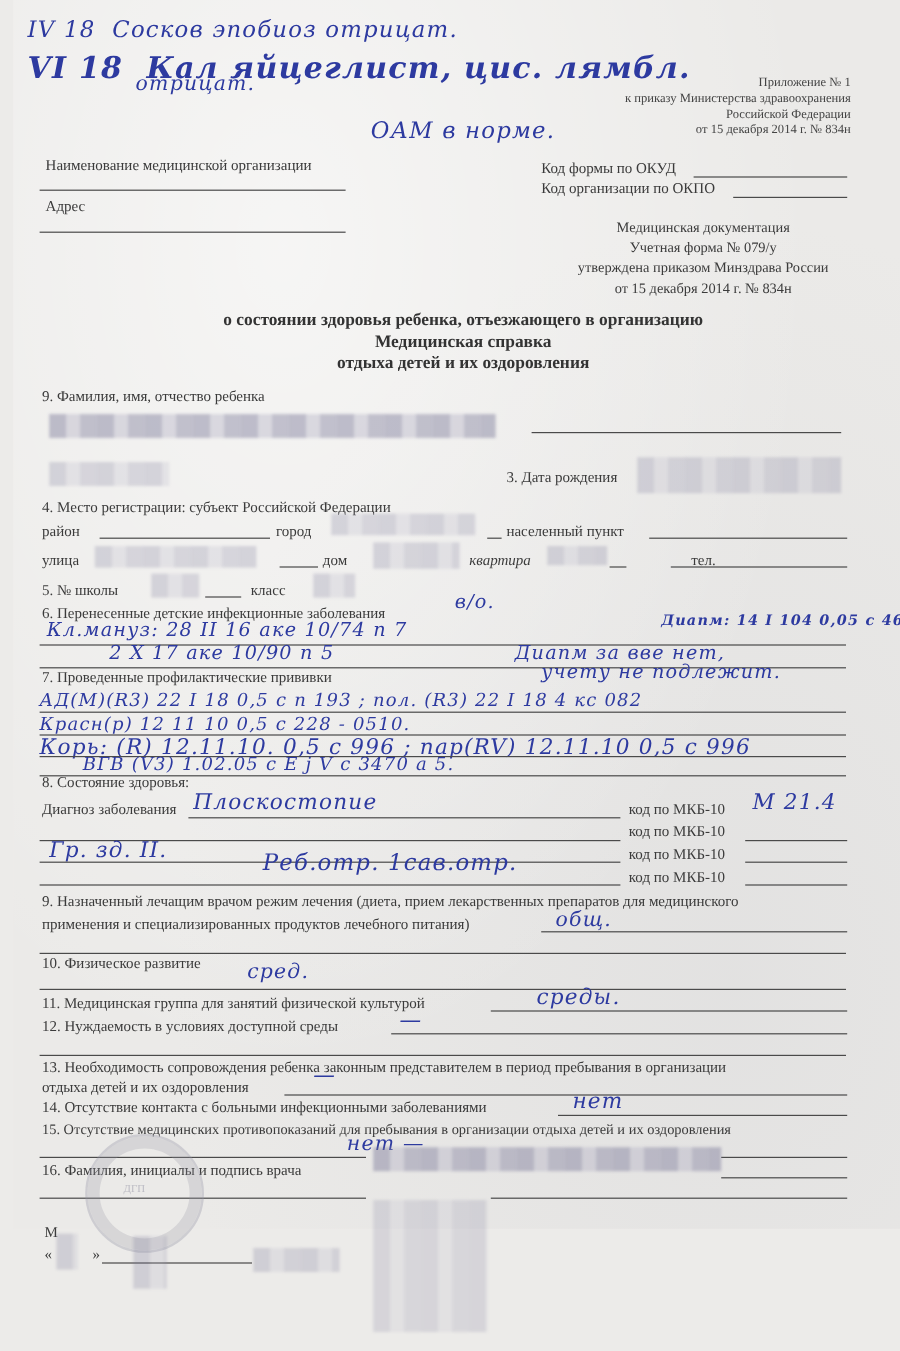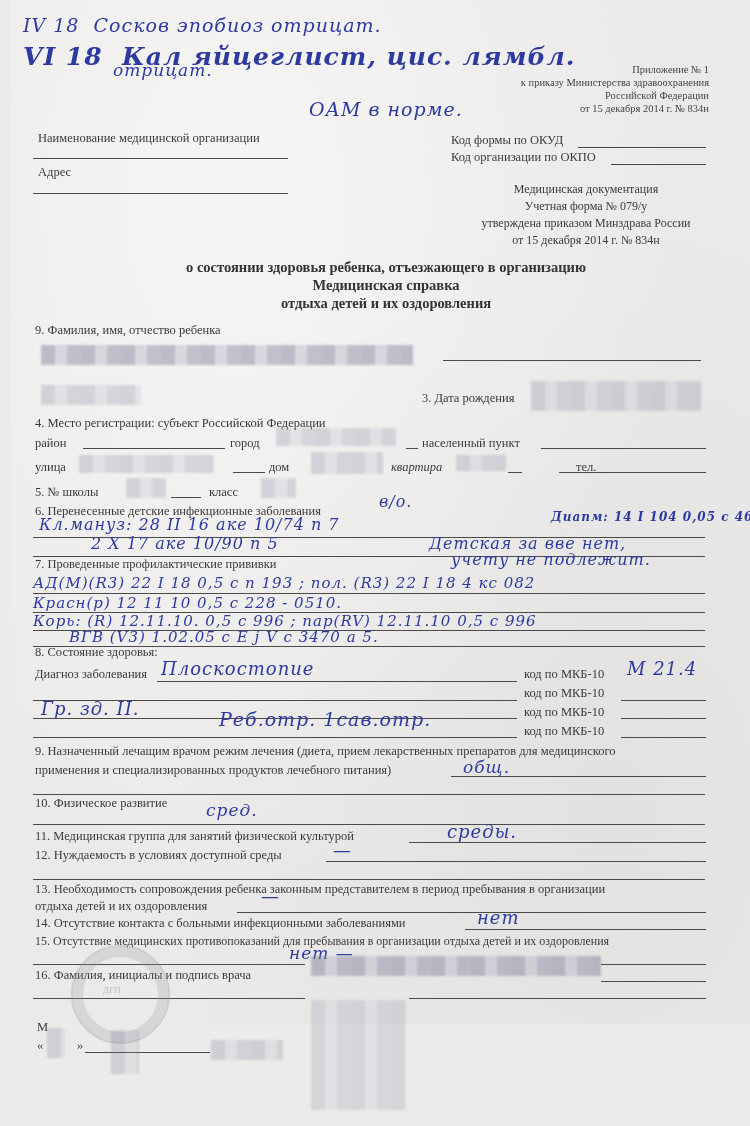--- a/index.html
+++ b/index.html
@@ -117,30 +117,30 @@
   <div class="line" style="left:160px;top:497px;width:30px;"></div>
   <div class="abs print" style="left:198px;top:485px;">класс</div>
   <div class="blur light" style="left:250px;top:478px;width:35px;height:20px;"></div>
 
   <div class="abs print" style="left:24px;top:504px;">6. Перенесенные детские инфекционные заболевания</div>
   <div class="hw" style="left:368px;top:492px;font-size:16px;">в/о.</div>
   <div class="hw" style="left:28px;top:515px;font-size:16px;">Кл.мануз: 28 II 16 аке 10/74 п 7</div>
   <div class="hw" style="left:540px;top:510px;font-size:12px;font-weight:bold;">Диапм: 14 I 104 0,05 с 464</div>
   <div class="line" style="left:22px;top:537px;width:672px;"></div>
   <div class="hw" style="left:80px;top:534px;font-size:16px;">2 X 17 аке 10/90 п 5</div>
-  <div class="hw" style="left:418px;top:534px;font-size:16px;">Детская за вве нет,</div>
+  <div class="hw" style="left:418px;top:534px;font-size:16px;">Диапм за вве нет,</div>
   <div class="line" style="left:22px;top:556px;width:672px;"></div>
 
   <div class="abs print" style="left:24px;top:557px;text-align:center;">7. Проведенные профилактические прививки</div>
   <div class="hw" style="left:440px;top:550px;font-size:16px;">учету не подлежит.</div>
   <div class="hw" style="left:22px;top:574px;font-size:15px;">АД(М)(R3) 22 I 18 0,5 с п 193 ; пол. (R3) 22 I 18 4 кс 082</div>
   <div class="line" style="left:22px;top:593px;width:672px;"></div>
   <div class="hw" style="left:22px;top:594px;font-size:15px;">Красн(р) 12 11 10 0,5 с 228 - 0510.</div>
   <div class="line" style="left:22px;top:612px;width:672px;"></div>
-  <div class="hw" style="left:22px;top:612px;font-size:15px;">Корь: (R) 12.11.10. 0,5 с 996 ; пар(RV) 12.11.10 0,5 с 996</div>
+  <div class="hw" style="left:22px;top:612px;font-size:18px;">Корь: (R) 12.11.10. 0,5 с 996 ; пар(RV) 12.11.10 0,5 с 996</div>
   <div class="line" style="left:22px;top:630px;width:672px;"></div>
   <div class="hw" style="left:58px;top:628px;font-size:15px;">ВГВ (V3) 1.02.05 с Е j V с 3470 а 5.</div>
   <div class="line" style="left:22px;top:646px;width:672px;"></div>
 
   <div class="abs print" style="left:24px;top:645px;">8. Состояние здоровья:</div>
   <div class="abs print" style="left:24px;top:667px;">Диагноз заболевания</div>
   <div class="hw" style="left:150px;top:658px;font-size:18px;">Плоскостопие</div>
   <div class="line" style="left:146px;top:681px;width:360px;"></div>
   <div class="abs print" style="left:513px;top:667px;">код по МКБ-10</div>
   <div class="hw" style="left:616px;top:658px;font-size:18px;">М 21.4</div>

